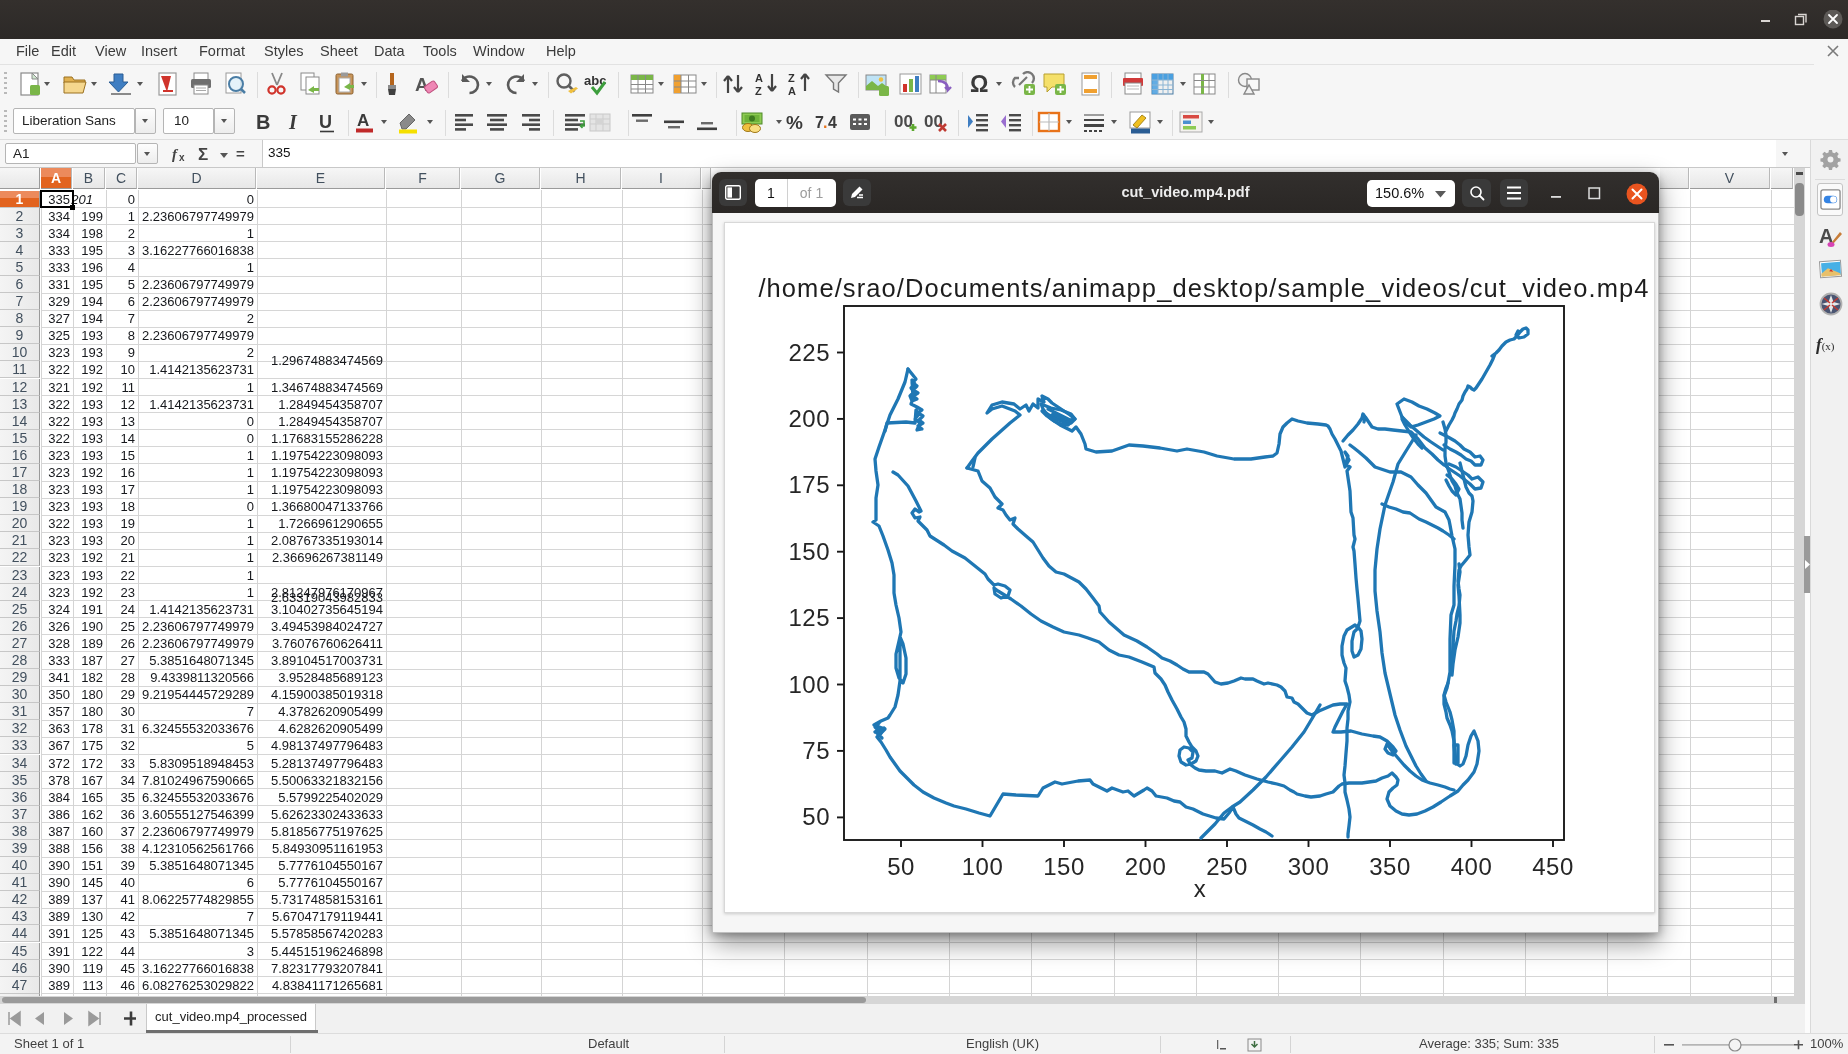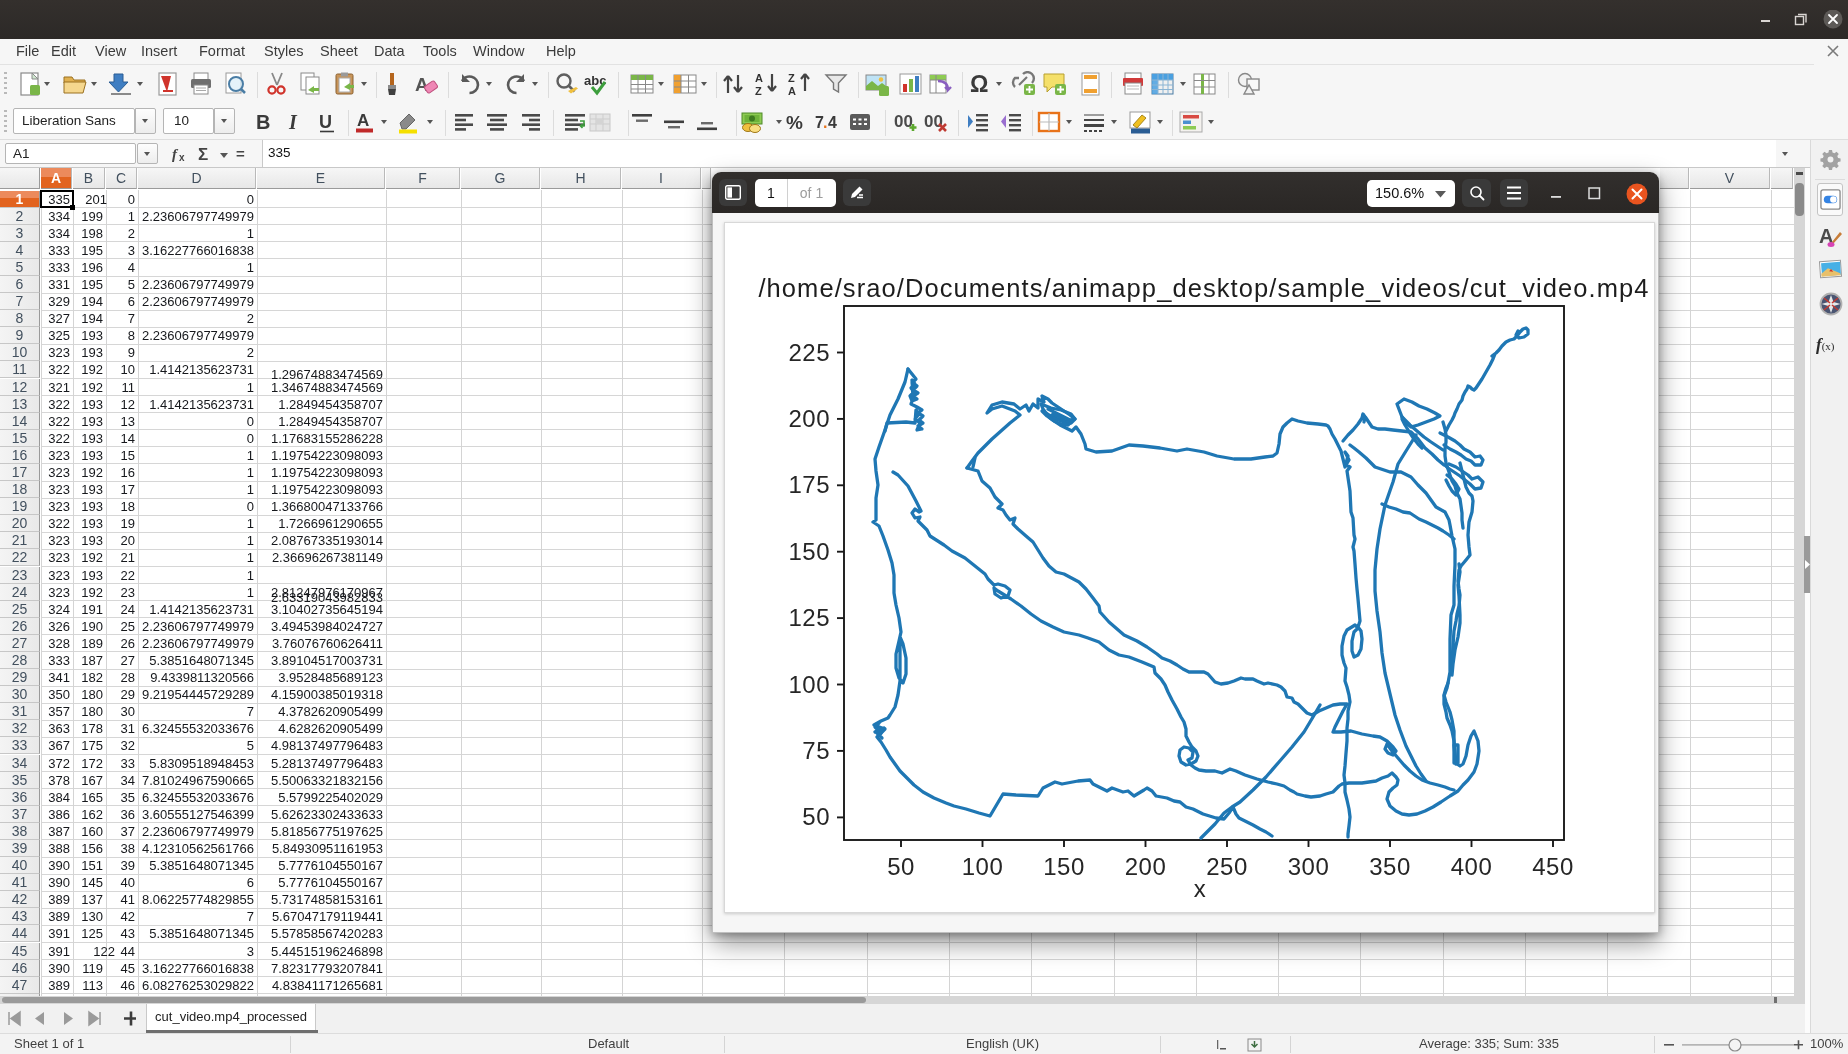--- a/index.html
+++ b/index.html
@@ -531,21 +531,21 @@
 <div class="vl" style="left:1113.5px;"></div>
 <div class="vl" style="left:1195.8px;"></div>
 <div class="vl" style="left:1278.1px;"></div>
 <div class="vl" style="left:1360.4px;"></div>
 <div class="vl" style="left:1442.7px;"></div>
 <div class="vl" style="left:1525.0px;"></div>
 <div class="vl" style="left:1607.3px;"></div>
 <div class="vl" style="left:1689.6px;"></div>
 <div class="vl" style="left:1771.0px;"></div>
 <div class="cv" style="left:41px;top:22.5px;width:29px;">335</div>
-<div class="cv" style="left:77px;top:22.5px;width:30px;">201</div>
+<div class="cv" style="left:63px;top:22.5px;width:30px;font-style:italic;">201</div>
 <div class="cv" style="left:106px;top:22.5px;width:29px;">0</div>
 <div class="cv" style="left:138px;top:22.5px;width:116px;">0</div>
 <div class="cv" style="left:41px;top:39.6px;width:29px;">334</div>
 <div class="cv" style="left:73px;top:39.6px;width:30px;">199</div>
 <div class="cv" style="left:106px;top:39.6px;width:29px;">1</div>
 <div class="cv" style="left:138px;top:39.6px;width:116px;">2.23606797749979</div>
 <div class="cv" style="left:41px;top:56.7px;width:29px;">334</div>
 <div class="cv" style="left:73px;top:56.7px;width:30px;">198</div>
 <div class="cv" style="left:106px;top:56.7px;width:29px;">2</div>
 <div class="cv" style="left:138px;top:56.7px;width:116px;">1</div>
@@ -574,21 +574,21 @@
 <div class="cv" style="left:106px;top:159.3px;width:29px;">8</div>
 <div class="cv" style="left:138px;top:159.3px;width:116px;">2.23606797749979</div>
 <div class="cv" style="left:41px;top:176.4px;width:29px;">323</div>
 <div class="cv" style="left:73px;top:176.4px;width:30px;">193</div>
 <div class="cv" style="left:106px;top:176.4px;width:29px;">9</div>
 <div class="cv" style="left:138px;top:176.4px;width:116px;">2</div>
 <div class="cv" style="left:41px;top:193.4px;width:29px;">322</div>
 <div class="cv" style="left:73px;top:193.4px;width:30px;">192</div>
 <div class="cv" style="left:106px;top:193.4px;width:29px;">10</div>
 <div class="cv" style="left:138px;top:193.4px;width:116px;">1.4142135623731</div>
-<div class="cv" style="left:257px;top:198px;width:126px;">1.29674883474569</div>
+<div class="cv" style="left:257px;top:184px;width:126px;">1.29674883474569</div>
 <div class="cv" style="left:41px;top:210.5px;width:29px;">321</div>
 <div class="cv" style="left:73px;top:210.5px;width:30px;">192</div>
 <div class="cv" style="left:106px;top:210.5px;width:29px;">11</div>
 <div class="cv" style="left:138px;top:210.5px;width:116px;">1</div>
 <div class="cv" style="left:257px;top:210.5px;width:126px;">1.34674883474569</div>
 <div class="cv" style="left:41px;top:227.6px;width:29px;">322</div>
 <div class="cv" style="left:73px;top:227.6px;width:30px;">193</div>
 <div class="cv" style="left:106px;top:227.6px;width:29px;">12</div>
 <div class="cv" style="left:138px;top:227.6px;width:116px;">1.4142135623731</div>
 <div class="cv" style="left:257px;top:227.6px;width:126px;">1.2849454358707</div>
@@ -741,21 +741,21 @@
 <div class="cv" style="left:73px;top:740.3px;width:30px;">130</div>
 <div class="cv" style="left:106px;top:740.3px;width:29px;">42</div>
 <div class="cv" style="left:138px;top:740.3px;width:116px;">7</div>
 <div class="cv" style="left:257px;top:740.3px;width:126px;">5.67047179119441</div>
 <div class="cv" style="left:41px;top:757.4px;width:29px;">391</div>
 <div class="cv" style="left:73px;top:757.4px;width:30px;">125</div>
 <div class="cv" style="left:106px;top:757.4px;width:29px;">43</div>
 <div class="cv" style="left:138px;top:757.4px;width:116px;">5.3851648071345</div>
 <div class="cv" style="left:257px;top:757.4px;width:126px;">5.57858567420283</div>
 <div class="cv" style="left:41px;top:774.5px;width:29px;">391</div>
-<div class="cv" style="left:85px;top:774.5px;width:30px;">122</div>
+<div class="cv" style="left:73px;top:774.5px;width:30px;">122</div>
 <div class="cv" style="left:106px;top:774.5px;width:29px;">44</div>
 <div class="cv" style="left:138px;top:774.5px;width:116px;">3</div>
 <div class="cv" style="left:257px;top:774.5px;width:126px;">5.44515196246898</div>
 <div class="cv" style="left:41px;top:791.6px;width:29px;">390</div>
 <div class="cv" style="left:73px;top:791.6px;width:30px;">119</div>
 <div class="cv" style="left:106px;top:791.6px;width:29px;">45</div>
 <div class="cv" style="left:138px;top:791.6px;width:116px;">3.16227766016838</div>
 <div class="cv" style="left:257px;top:791.6px;width:126px;">7.82317793207841</div>
 <div class="cv" style="left:41px;top:808.7px;width:29px;">389</div>
 <div class="cv" style="left:73px;top:808.7px;width:30px;">113</div>
@@ -863,20 +863,21 @@
       </svg>
 <div class="pwhite" style="left:43px;top:7px;width:81px;height:28px;"></div>
 <div class="abs" style="left:75px;top:7px;width:1px;height:28px;background:#d0d0d0;"></div>
 <div class="abs" style="left:43px;top:13px;width:32px;text-align:center;font-size:14px;color:#111;">1</div>
 <div class="abs" style="left:76px;top:13px;width:47px;text-align:center;font-size:14px;color:#9c9c9c;">of 1</div>
 <div class="pbtn" style="left:131px;top:7px;width:28px;height:27px;"></div>
 <svg class="abs" style="left:137px;top:13px;" width="16" height="15">
         <path d="M10.5 1.5 l3 3 -7.5 7.5 -4 1 1-4z" fill="#fff"></path>
         <path d="M8 12.5 h6 M10 10 h4" stroke="#fff" stroke-width="1.3"></path>
       </svg>
+<div class="abs" style="left:0;top:12px;width:947px;text-align:center;font-size:14.5px;font-weight:bold;color:#ececec;">cut_video.mp4.pdf</div>
 <div class="pwhite" style="left:655px;top:8px;width:88px;height:27px;"></div>
 <div class="abs" style="left:663px;top:13px;font-size:14.5px;color:#111;">150.6%</div>
 <svg class="abs" style="left:722px;top:18px;" width="14" height="10">
         <path d="M1 1 l5.5 6.5 5.5-6.5z" fill="#5a5a5a"></path>
       </svg>
 <div class="pbtn" style="left:750px;top:7px;width:29px;height:28px;"></div>
 <svg class="abs" style="left:757px;top:13px;" width="16" height="16">
         <circle cx="7" cy="7" r="5" fill="none" stroke="#fff" stroke-width="1.6"></circle>
         <path d="M10.5 10.5 l4 4" stroke="#fff" stroke-width="1.8" stroke-linecap="round"></path>
       </svg>

